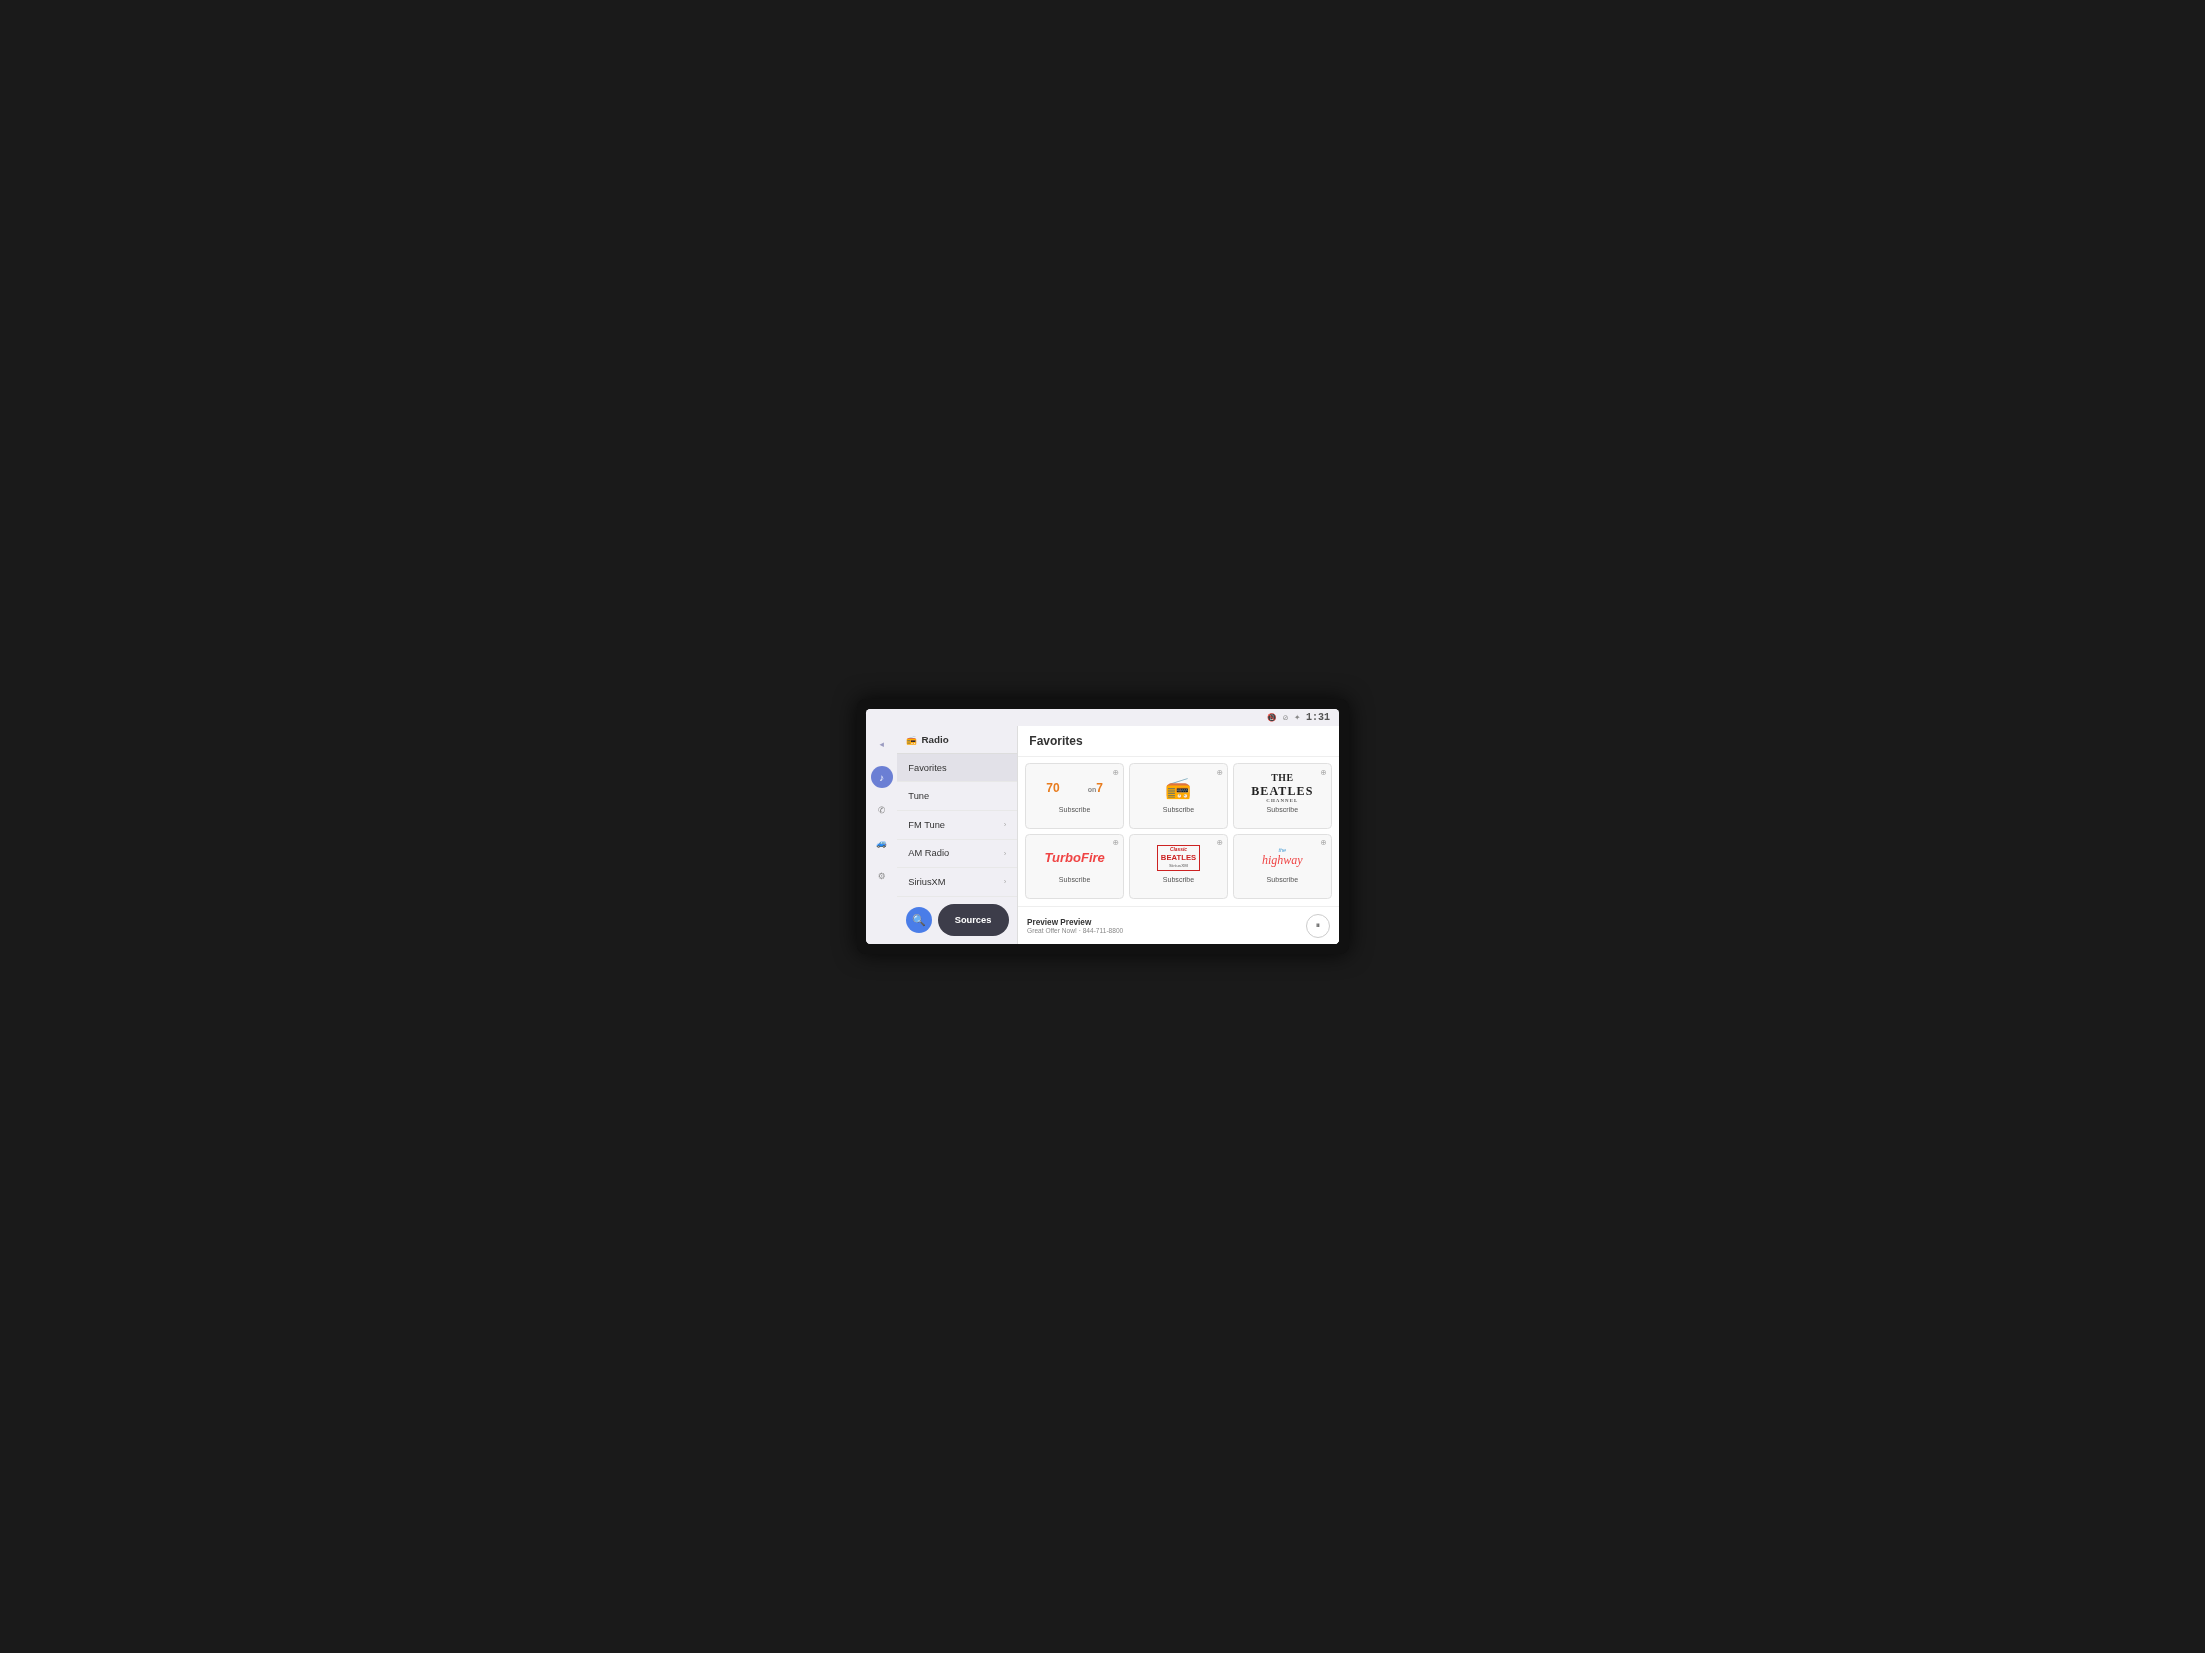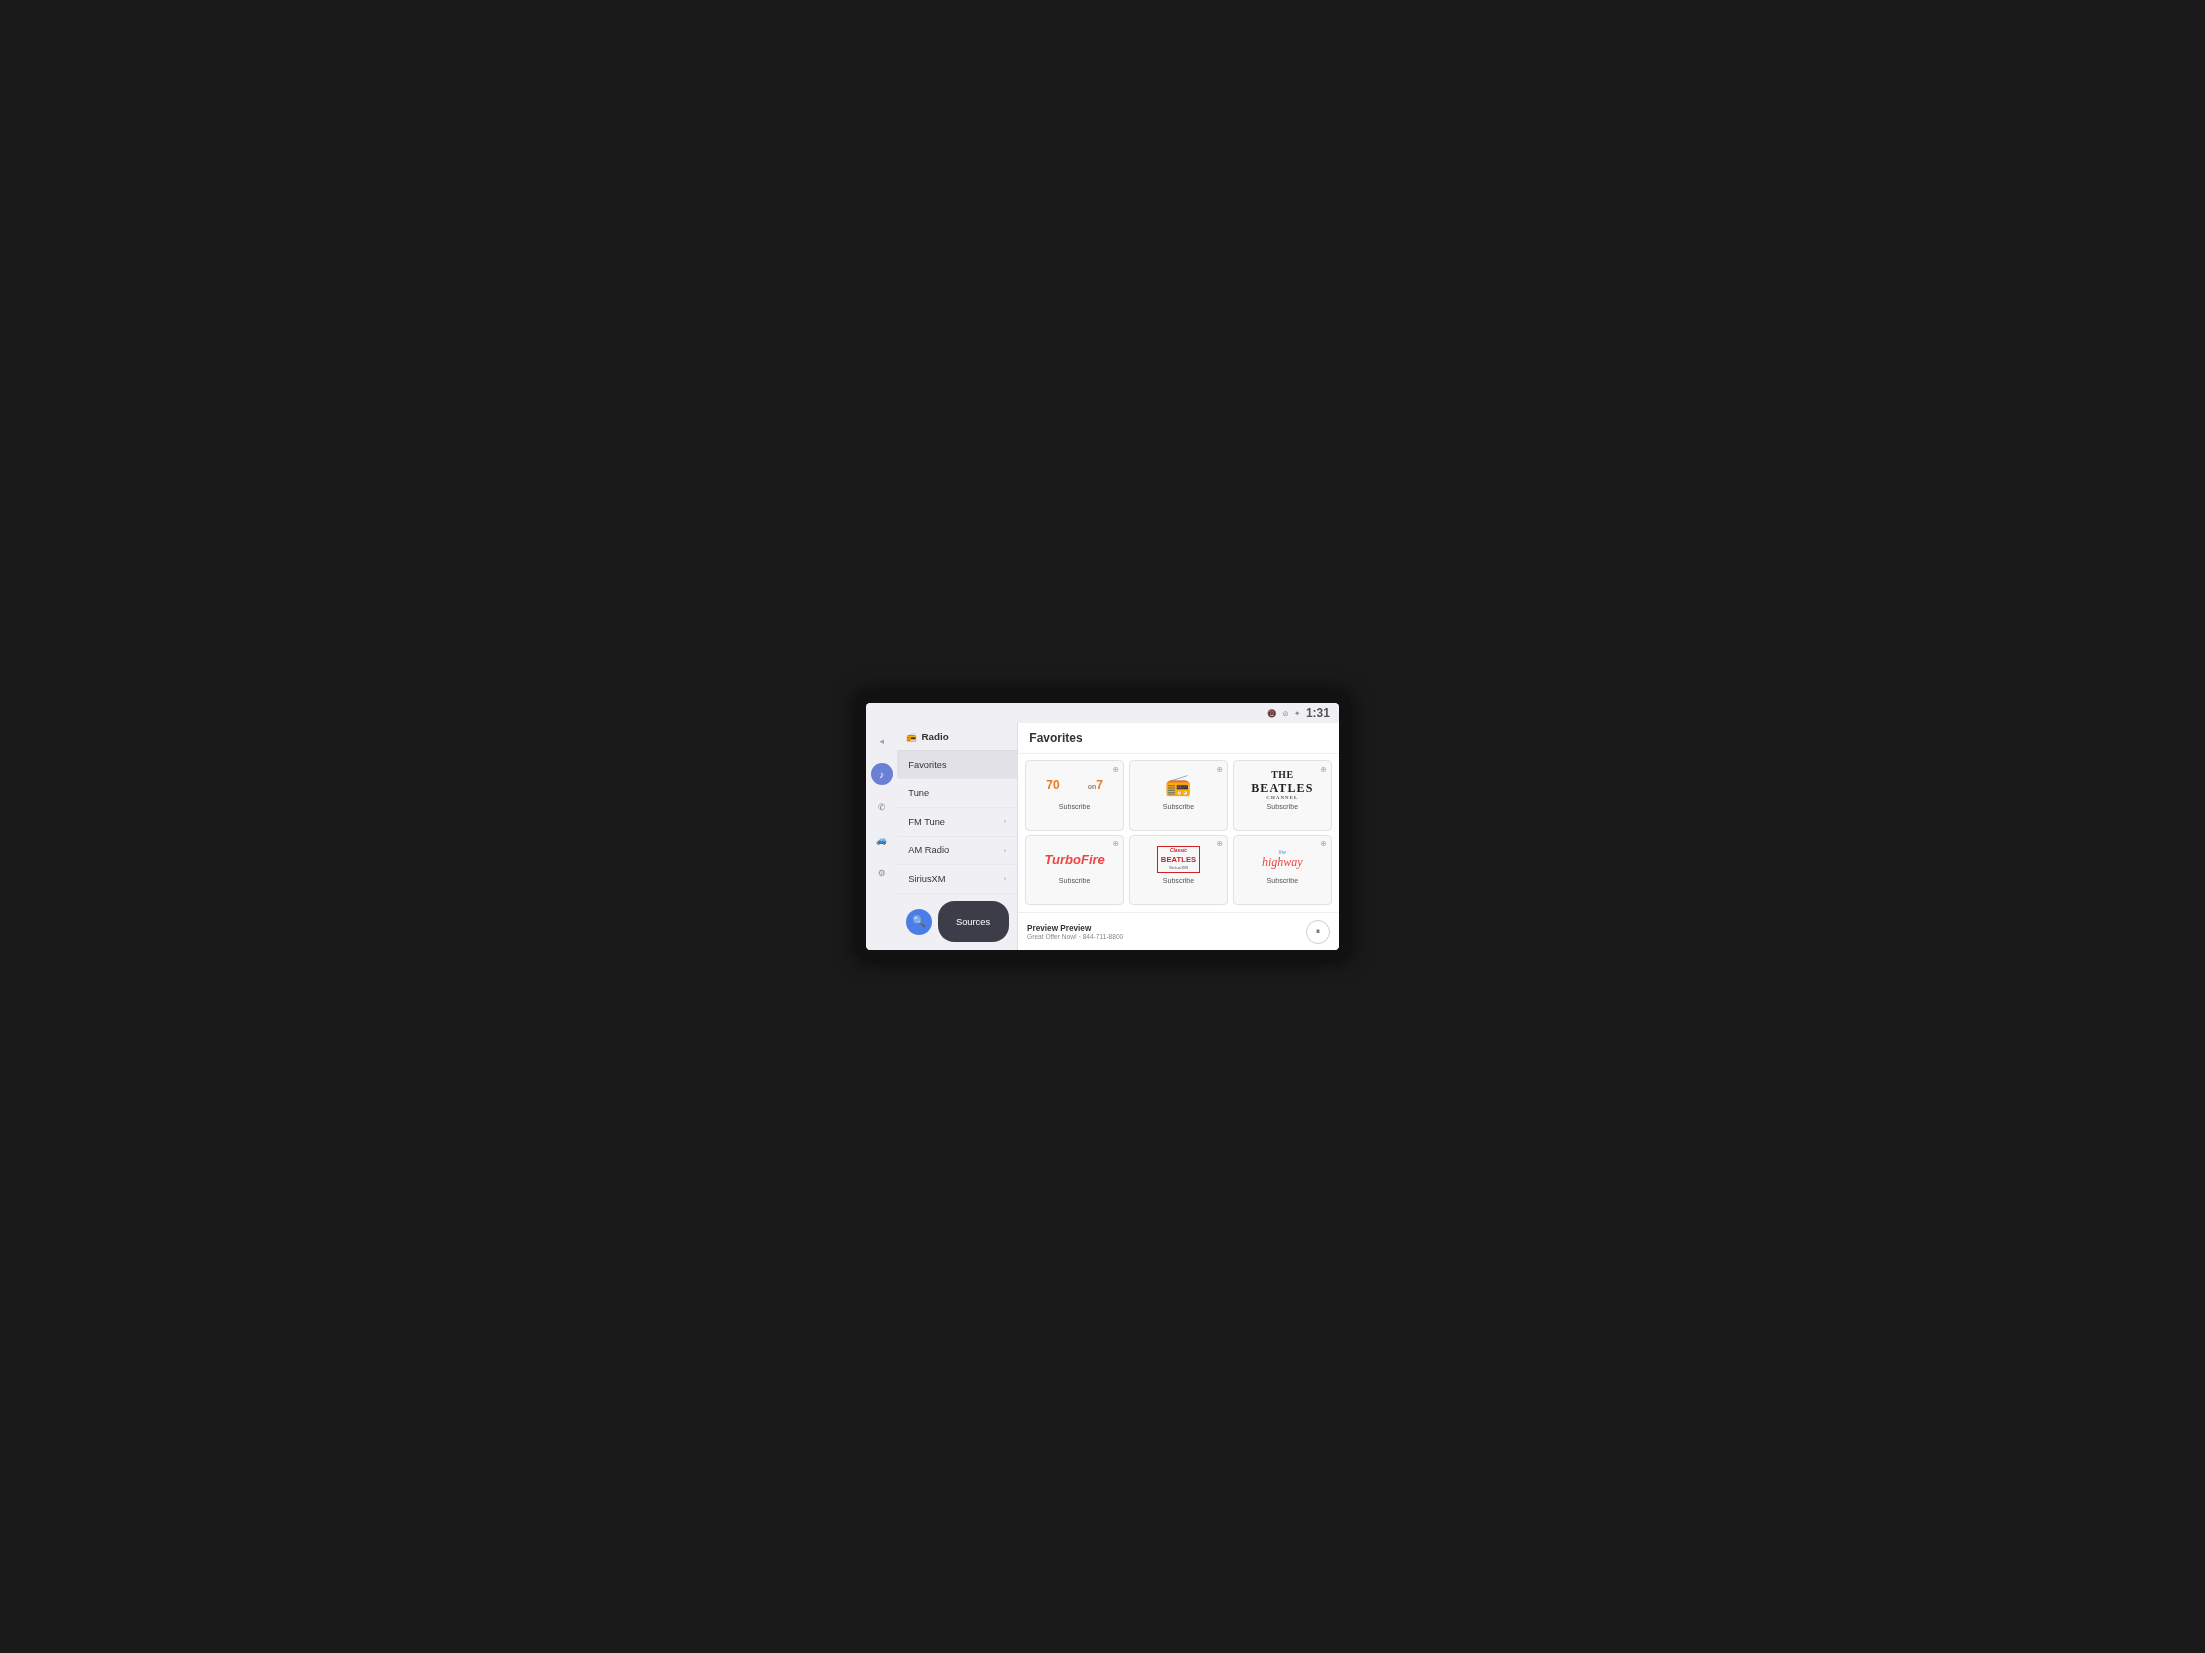--- a/index.html
+++ b/index.html
@@ -34,22 +34,23 @@
       padding: 3.3px 8.8px;
       background: #f0eff4;
       gap: 5.5px;
     }
     .status-icon {
       color: #888;
       font-size: 7.7px;
     }
     .status-time {
       color: #555;
-      font-size: 12px;
+      font-size: 10px;
       font-weight: 600;
+      font-family: Liberation Mono, monospace;
     }
     
     .main-area {
       display: flex;
       flex: 1;
     }
     
     .sidebar-icons {
       width: 31px;
       background: #f0eff4;
@@ -132,30 +133,30 @@
       display: flex;
       align-items: center;
       justify-content: center;
       cursor: pointer;
       color: white;
       font-size: 11px;
       flex-shrink: 0;
     }
     .sources-btn {
       flex: 1;
-      height: 41px;
+      height: 32px;
       border-radius: 16.4px;
       background: #3d3d4a;
       display: flex;
       align-items: center;
       justify-content: center;
       cursor: pointer;
       color: white;
       font-size: 9.3px;
-      font-weight: 400;
+      font-weight: 700;
     }
     
     .content-panel {
       flex: 1;
       background: white;
       display: flex;
       flex-direction: column;
       border-left: 0.5px solid #ddd;
     }
     .content-header {

